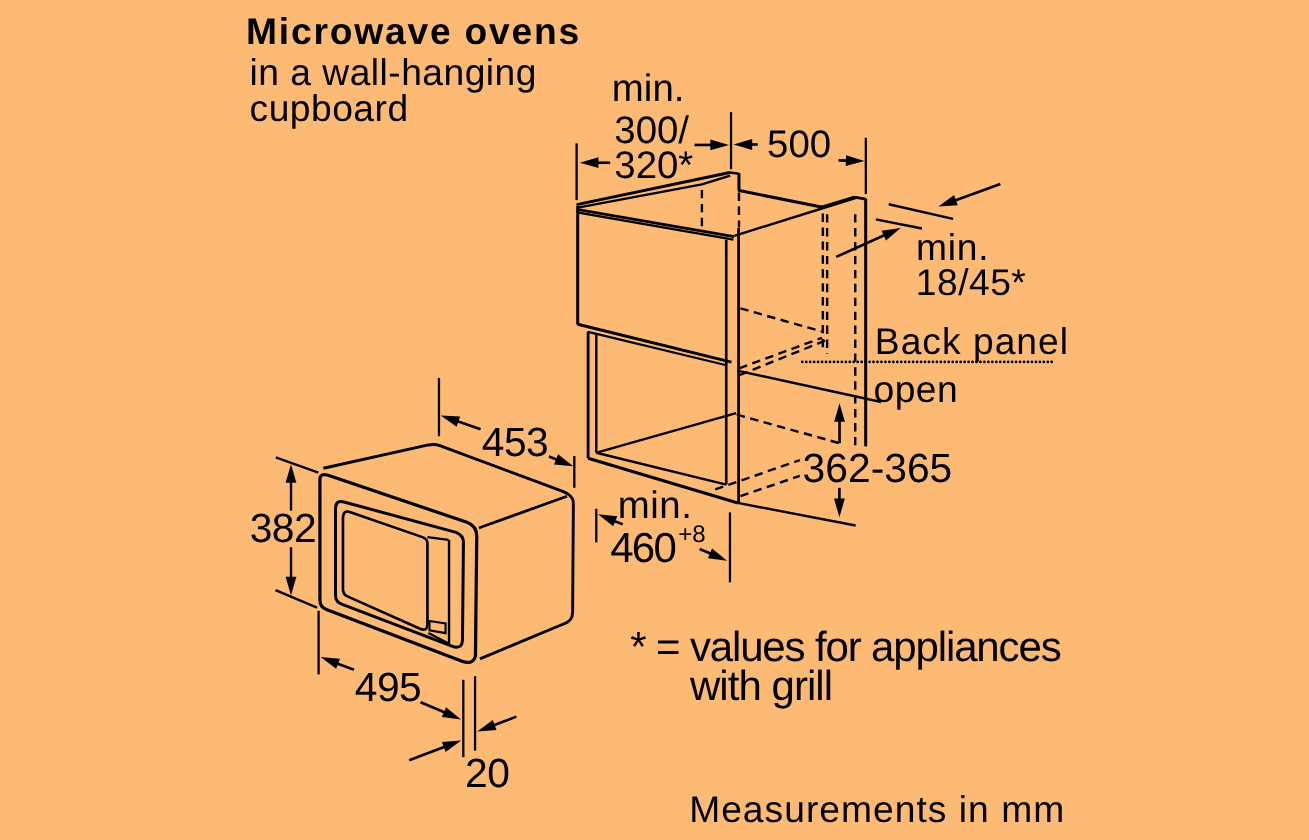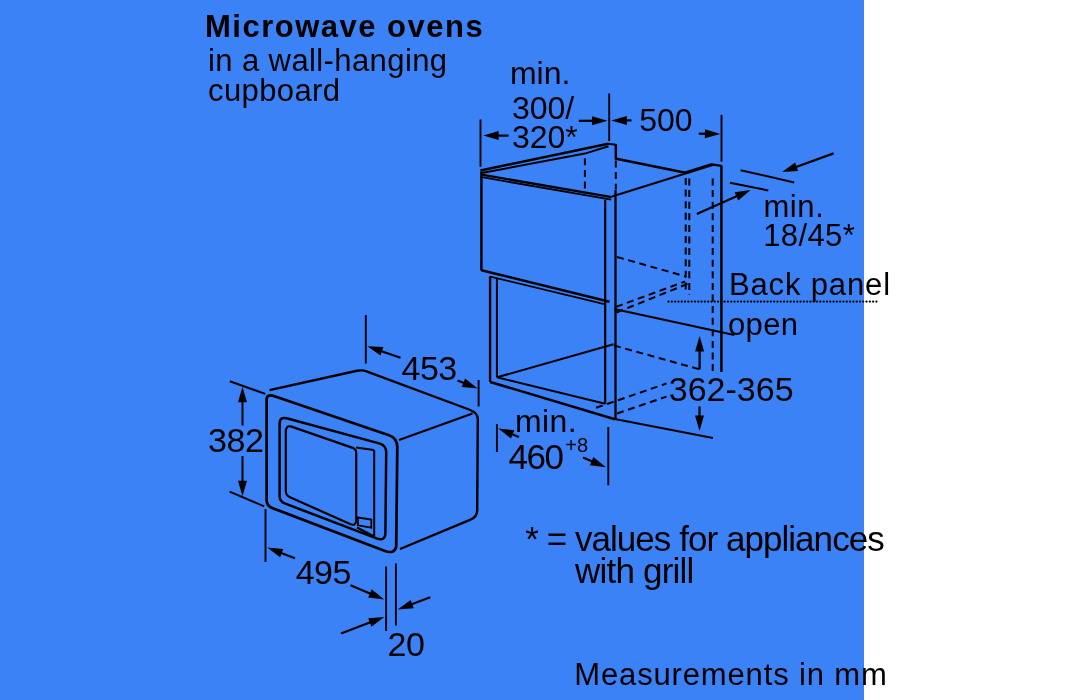--- a/index.html
+++ b/index.html
@@ -1,16 +1,16 @@
 <!DOCTYPE html>
 <html><head>
 <meta charset="utf-8">
 <style>
 html,body{margin:0;padding:0;background:#fff;}
-#c{position:relative;width:864px;height:700px;background:#3b82f6;}
+#c{position:relative;width:1091px;height:700px;background:#fdba74;}
 text{font-family:"Liberation Sans",sans-serif;fill:#000;}
 svg{display:block;}
 </style>
 </head>
 <body>
 <div id="c">
 <svg width="1091" height="700" viewBox="0 0 1091 700">
 <text x="205" y="37" font-size="31px" font-weight="700" text-anchor="start" letter-spacing="1.5px">Microwave ovens</text>
 <text x="208" y="70.5" font-size="31px" font-weight="400" text-anchor="start" letter-spacing="0.4px">in a wall-hanging</text>
 <text x="208" y="100.5" font-size="31px" font-weight="400" text-anchor="start" letter-spacing="0.4px">cupboard</text>

